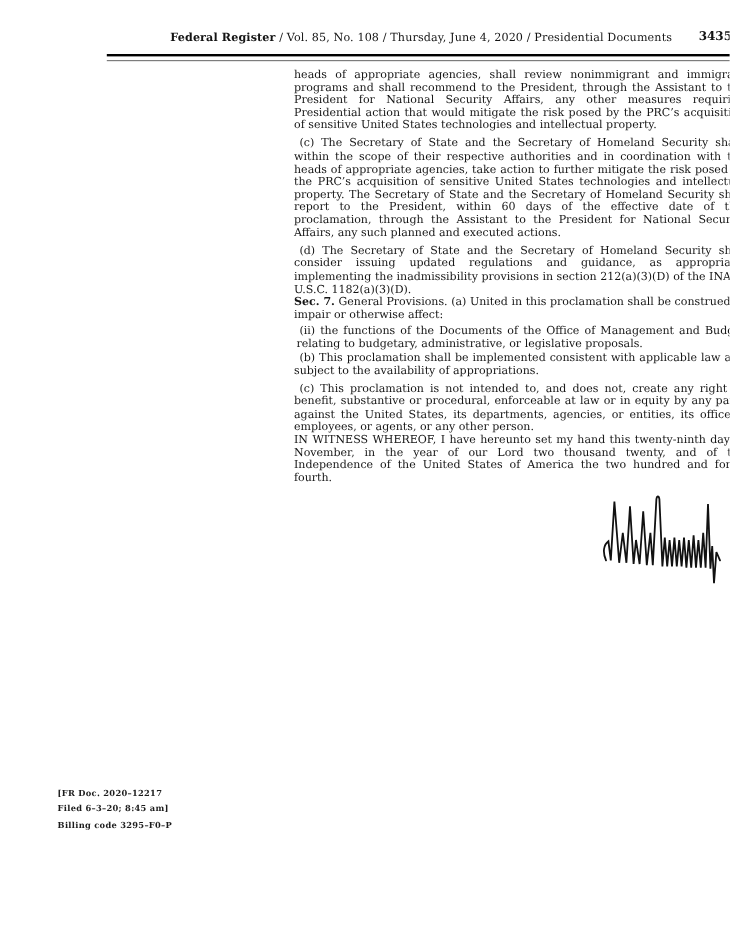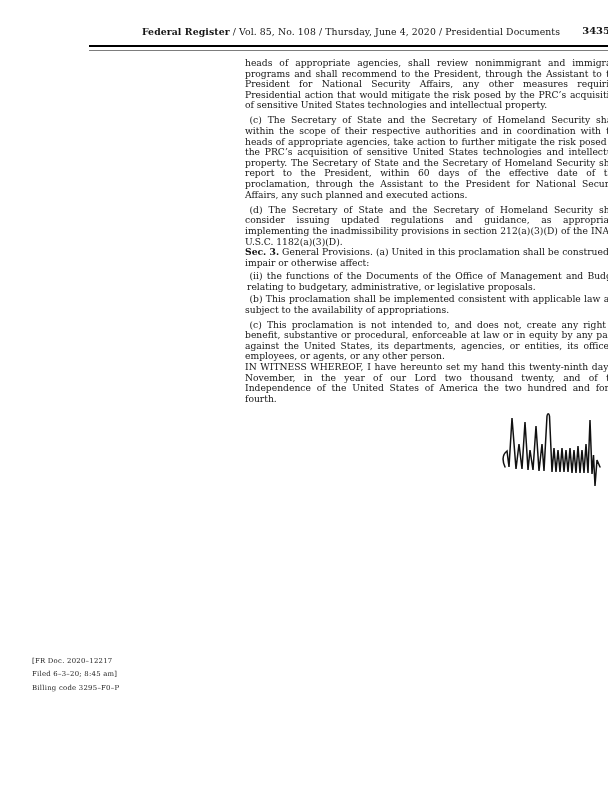--- a/index.html
+++ b/index.html
@@ -47,44 +47,45 @@
   
   .signature-row {
     text-align:right;
     padding-right:46px;
     margin-top:6px;
     height:88px;
   }
   .sig { width:110px; height:80px; }
   
   .page-footer {
-    position:absolute; left:32px; top:655px;
+    position:absolute; left:48px; top:655px;
     font-size:6.9px; line-height:13.4px;
     letter-spacing:0.25px;
     color:#1c1c1c;
+    font-weight:bold;
   }
 </style>
 </head>
 <body>
 
 <div class="page">
 
   <header>
     <div class="header-row">
       <div class="header-title"><span class="b">Federal Register</span><span> / Vol. 85, No. 108 / Thursday, June 4, 2020 / Presidential Documents</span></div>
       <div class="page-number">34355</div>
     </div>
     <div class="double-rule"></div>
   </header>
 
   <main class="body-col">
     <p>heads of appropriate agencies, shall review nonimmigrant and immigrant programs and shall recommend to the President, through the Assistant to the President for National Security Affairs, any other measures requiring Presidential action that would mitigate the risk posed by the PRC’s acquisition of sensitive United States technologies and intellectual property.</p>
     <p class="ind gap">(c) The Secretary of State and the Secretary of Homeland Security shall, within the scope of their respective authorities and in coordination with the heads of appropriate agencies, take action to further mitigate the risk posed by the PRC’s acquisition of sensitive United States technologies and intellectual property. The Secretary of State and the Secretary of Homeland Security shall report to the President, within 60 days of the effective date of this proclamation, through the Assistant to the President for National Security Affairs, any such planned and executed actions.</p>
     <p class="ind gap">(d) The Secretary of State and the Secretary of Homeland Security shall consider issuing updated regulations and guidance, as appropriate, implementing the inadmissibility provisions in section 212(a)(3)(D) of the INA, 8 U.S.C. 1182(a)(3)(D).</p>
-    <p><span class="b">Sec. 3.</span> <span class="it">General Provisions.</span> <span>(a) United in this proclamation shall be construed to impair or otherwise affect:</span></p>
+    <p><span class="b">Sec. 7.</span> <span class="it">General Provisions.</span> <span>(a) United in this proclamation shall be construed to impair or otherwise affect:</span></p>
     <p class="sub gap-sm">(ii) the functions of the Documents of the Office of Management and Budget relating to budgetary, administrative, or legislative proposals.</p>
     <p class="ind gap-xs">(b) This proclamation shall be implemented consistent with applicable law and subject to the availability of appropriations.</p>
     <p class="ind gap">(c) This proclamation is not intended to, and does not, create any right or benefit, substantive or procedural, enforceable at law or in equity by any party against the United States, its departments, agencies, or entities, its officers, employees, or agents, or any other person.</p>
     <p>IN WITNESS WHEREOF, I have hereunto set my hand this twenty-ninth day of November, in the year of our Lord two thousand twenty, and of the Independence of the United States of America the two hundred and forty-fourth.</p>
   </main>
 
   <div class="signature-row">
     <svg class="sig" viewBox="0 0 110 80" xmlns="http://www.w3.org/2000/svg">
       <path d="M6,57 C3,50 4,44 8,41 L10,57 L13,8 L17,59 L20,34 L23,59 L26,12 L29,60 L31,40 L34,60 L37,16 L40,61 L43,34 L45,61 L48,6 C48.5,3 50,3 50.5,6 L53,62 L55,38 L57,62 L59,40 L61,62 L63,38 L65,62 L67,40 L69,62 L71,38 L73,63 L75,40 L77,63 L79,36 L81,63 L83,40 L85,63 L87,34 L89,63 L91,10 L93,64 L94.5,45 L96,76 L98,50 L101,57" fill="none" stroke="#111111" stroke-width="1.5" stroke-linejoin="miter" stroke-linecap="round"></path>
     </svg>

